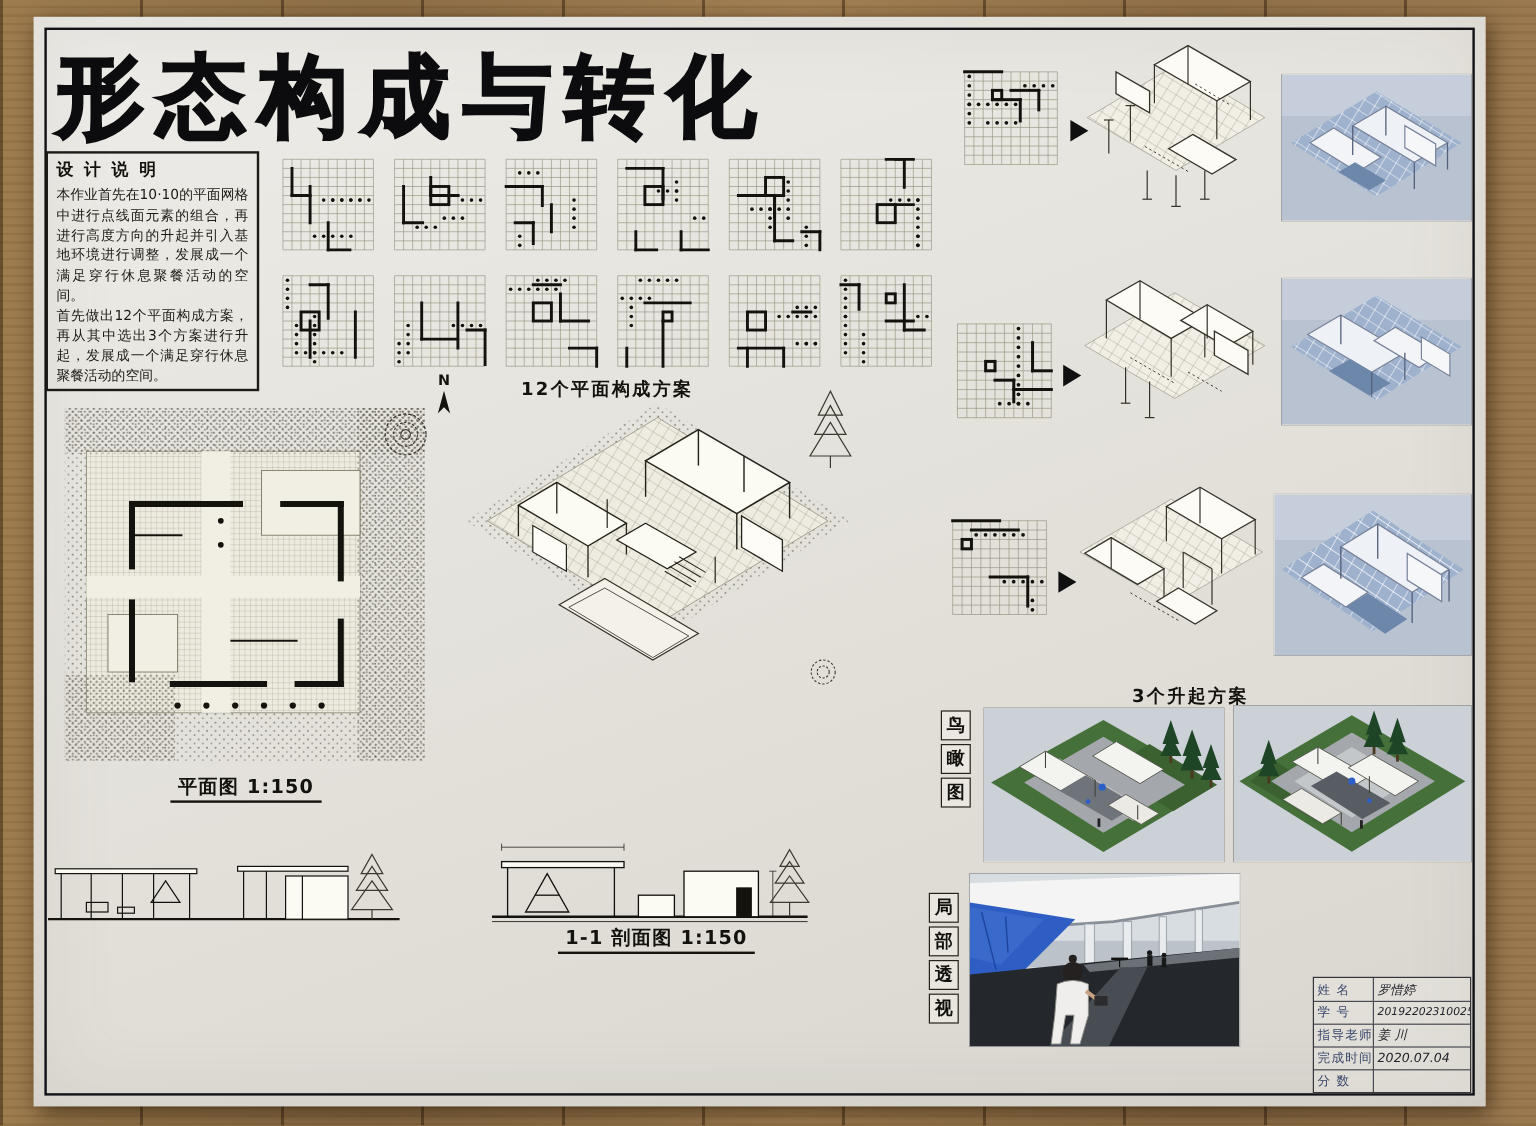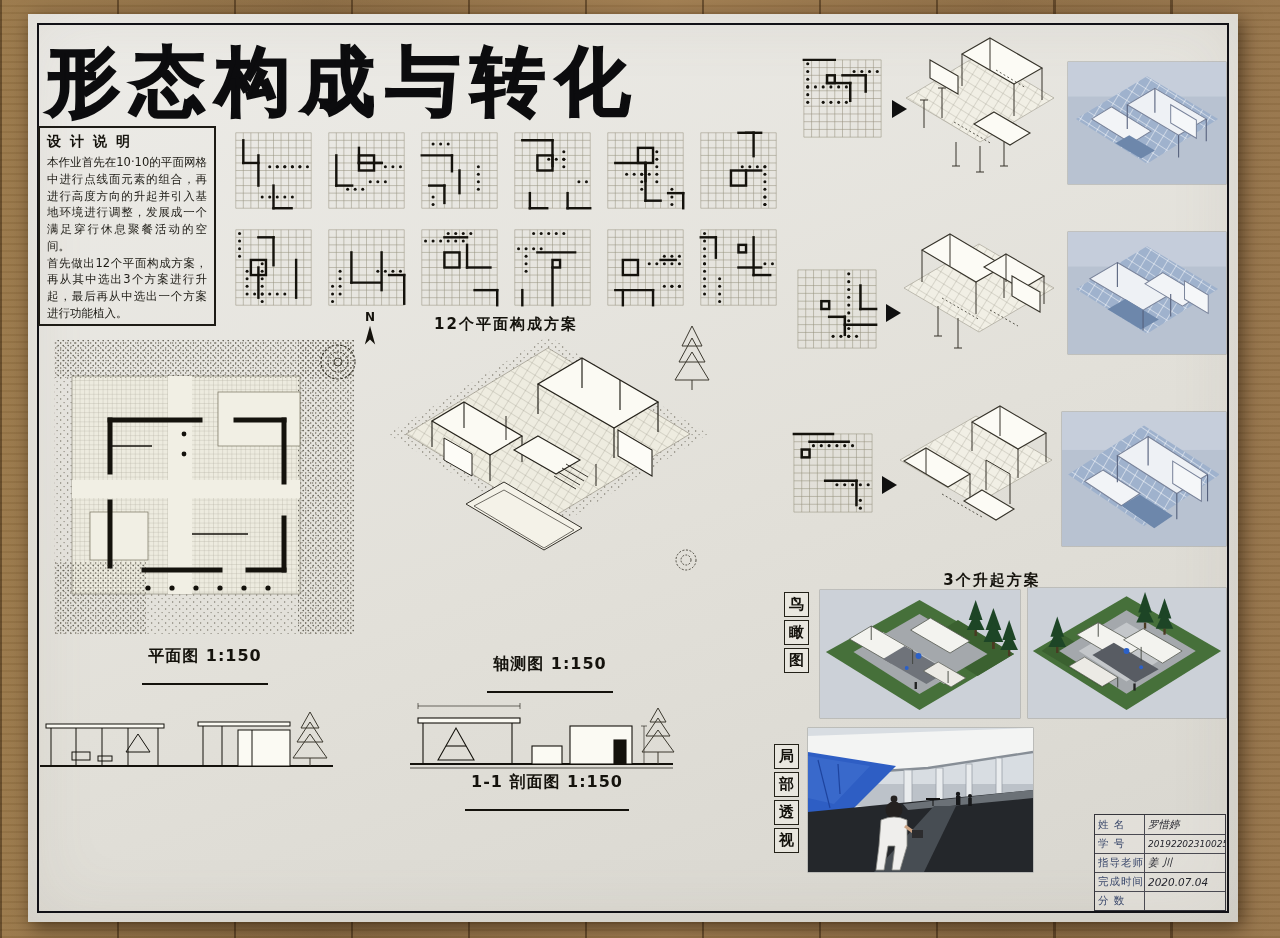--- a/index.html
+++ b/index.html
@@ -23,21 +23,21 @@
   .notes-h{text-align:left;font-weight:bold;font-size:14px;letter-spacing:9px;color:#14120c;margin-bottom:3px}
   .notes-p{font-size:11.5px;line-height:1.46;text-align:justify;color:#1c1a14}
   .schemes{position:absolute;left:204px;top:112px;width:548px;height:186px;display:grid;
     grid-template-columns:repeat(6,1fr);grid-template-rows:1fr 1fr;gap:8px 10px}
   .schemes svg{width:100%;height:100%}
   .scheme-svg .gl line{stroke:#96927f;stroke-width:.7}
   .scheme-svg .mk line,.scheme-svg .mk rect{stroke:#14120c;stroke-width:3.2;fill:none;stroke-linecap:square}
   .scheme-svg .dt circle{fill:#14120c}
   .lbl{position:absolute;text-align:center;font-size:15px;font-weight:bold;letter-spacing:2px;color:#14120c}
   .cap{position:absolute;text-align:center;font-size:16px;font-weight:bold;letter-spacing:1px;color:#14120c}
-  .cap span{display:inline-block;border-bottom:2.2px solid #14120c;padding:0 6px 16px}
+  .cap span{display:inline-block;border-bottom:2.2px solid #14120c;padding:0 6px 0}
   .draw{position:absolute}
   .draw svg{width:100%;height:100%;overflow:visible;display:block}
   .north{position:absolute;left:330px;top:296px;width:24px;display:flex;flex-direction:column;align-items:center;gap:1px}
   .north-n{font-size:12px;font-weight:bold;color:#14120c}
   .tri{position:absolute;width:0;height:0;border-left:15px solid #101010;border-top:9px solid transparent;border-bottom:9px solid transparent}
   .render{position:absolute;overflow:hidden;box-shadow:0 0 0 .5px rgba(90,95,105,.5)}
   .render svg{width:100%;height:100%;display:block}
   .vlabel{position:absolute;display:flex;flex-direction:column;gap:3px}
   .vlabel span{width:25px;height:25px;border:1.7px solid #232118;display:flex;align-items:center;justify-content:center;
     font-size:15px;font-weight:bold;color:#14120c;background:rgba(244,242,234,.5)}
@@ -82,21 +82,21 @@
   </svg>
 
   <div class="paper">
     <div class="frame"></div>
 
     <div class="title">形态构成与转化</div>
 
     <div class="notes">
       <div class="notes-h">设计说明</div>
       <p class="notes-p">本作业首先在10·10的平面网格中进行点线面元素的组合，再进行高度方向的升起并引入基地环境进行调整，发展成一个满足穿行休息聚餐活动的空间。</p>
-      <p class="notes-p">首先做出12个平面构成方案，再从其中选出3个方案进行升起，最后再从中选出一个方案进行功能植入。</p>
+      <p class="notes-p">首先做出12个平面构成方案，再从其中选出3个方案进行升起，发展成一个满足穿行休息聚餐活动的空间。</p>
     </div>
 
     <div class="schemes">
       <svg class="scheme-svg" viewBox="0 0 110 110">
           <g class="gl">
             <line x1="5" y1="5" x2="105" y2="5"></line>
             <line x1="5" y1="5" x2="5" y2="105"></line>
             <line x1="5" y1="15" x2="105" y2="15"></line>
             <line x1="15" y1="5" x2="15" y2="105"></line>
             <line x1="5" y1="25" x2="105" y2="25"></line>
@@ -763,21 +763,20 @@
             <path d="M306 14 L293 38 L319 38 Z"></path>
           <path d="M306 28 L289 56 L323 56 Z"></path>
             <line x1="306" y1="56" x2="306" y2="66"></line>
         </g>
         <g fill="none" stroke="#3c392f" stroke-width=".9">
           <circle cx="300" cy="236" r="10" stroke-dasharray="2 1.6"></circle>
             <circle cx="300" cy="236" r="5" stroke-dasharray="1.8 1.4"></circle>
         </g>
       </svg>
     </div>
-    <div class="cap" style="left:392px;top:640px;width:260px"><span>轴测图 1:150</span></div>
 
     <div class="draw" style="left:10px;top:688px;width:297px;height:78px">
       <svg viewBox="0 0 297 78">
         <line x1="2" y1="64" x2="295" y2="64" stroke="#14120c" stroke-width="1.8"></line>
         <g stroke="#14120c" stroke-width="1" fill="none">
           <rect x="8" y="22" width="118" height="4" fill="#fbfaf3"></rect>
           <line x1="13" y1="26" x2="13" y2="64"></line>
             <line x1="38" y1="26" x2="38" y2="64"></line>
           <line x1="64" y1="26" x2="64" y2="64"></line>
             <line x1="90" y1="26" x2="90" y2="64"></line>

